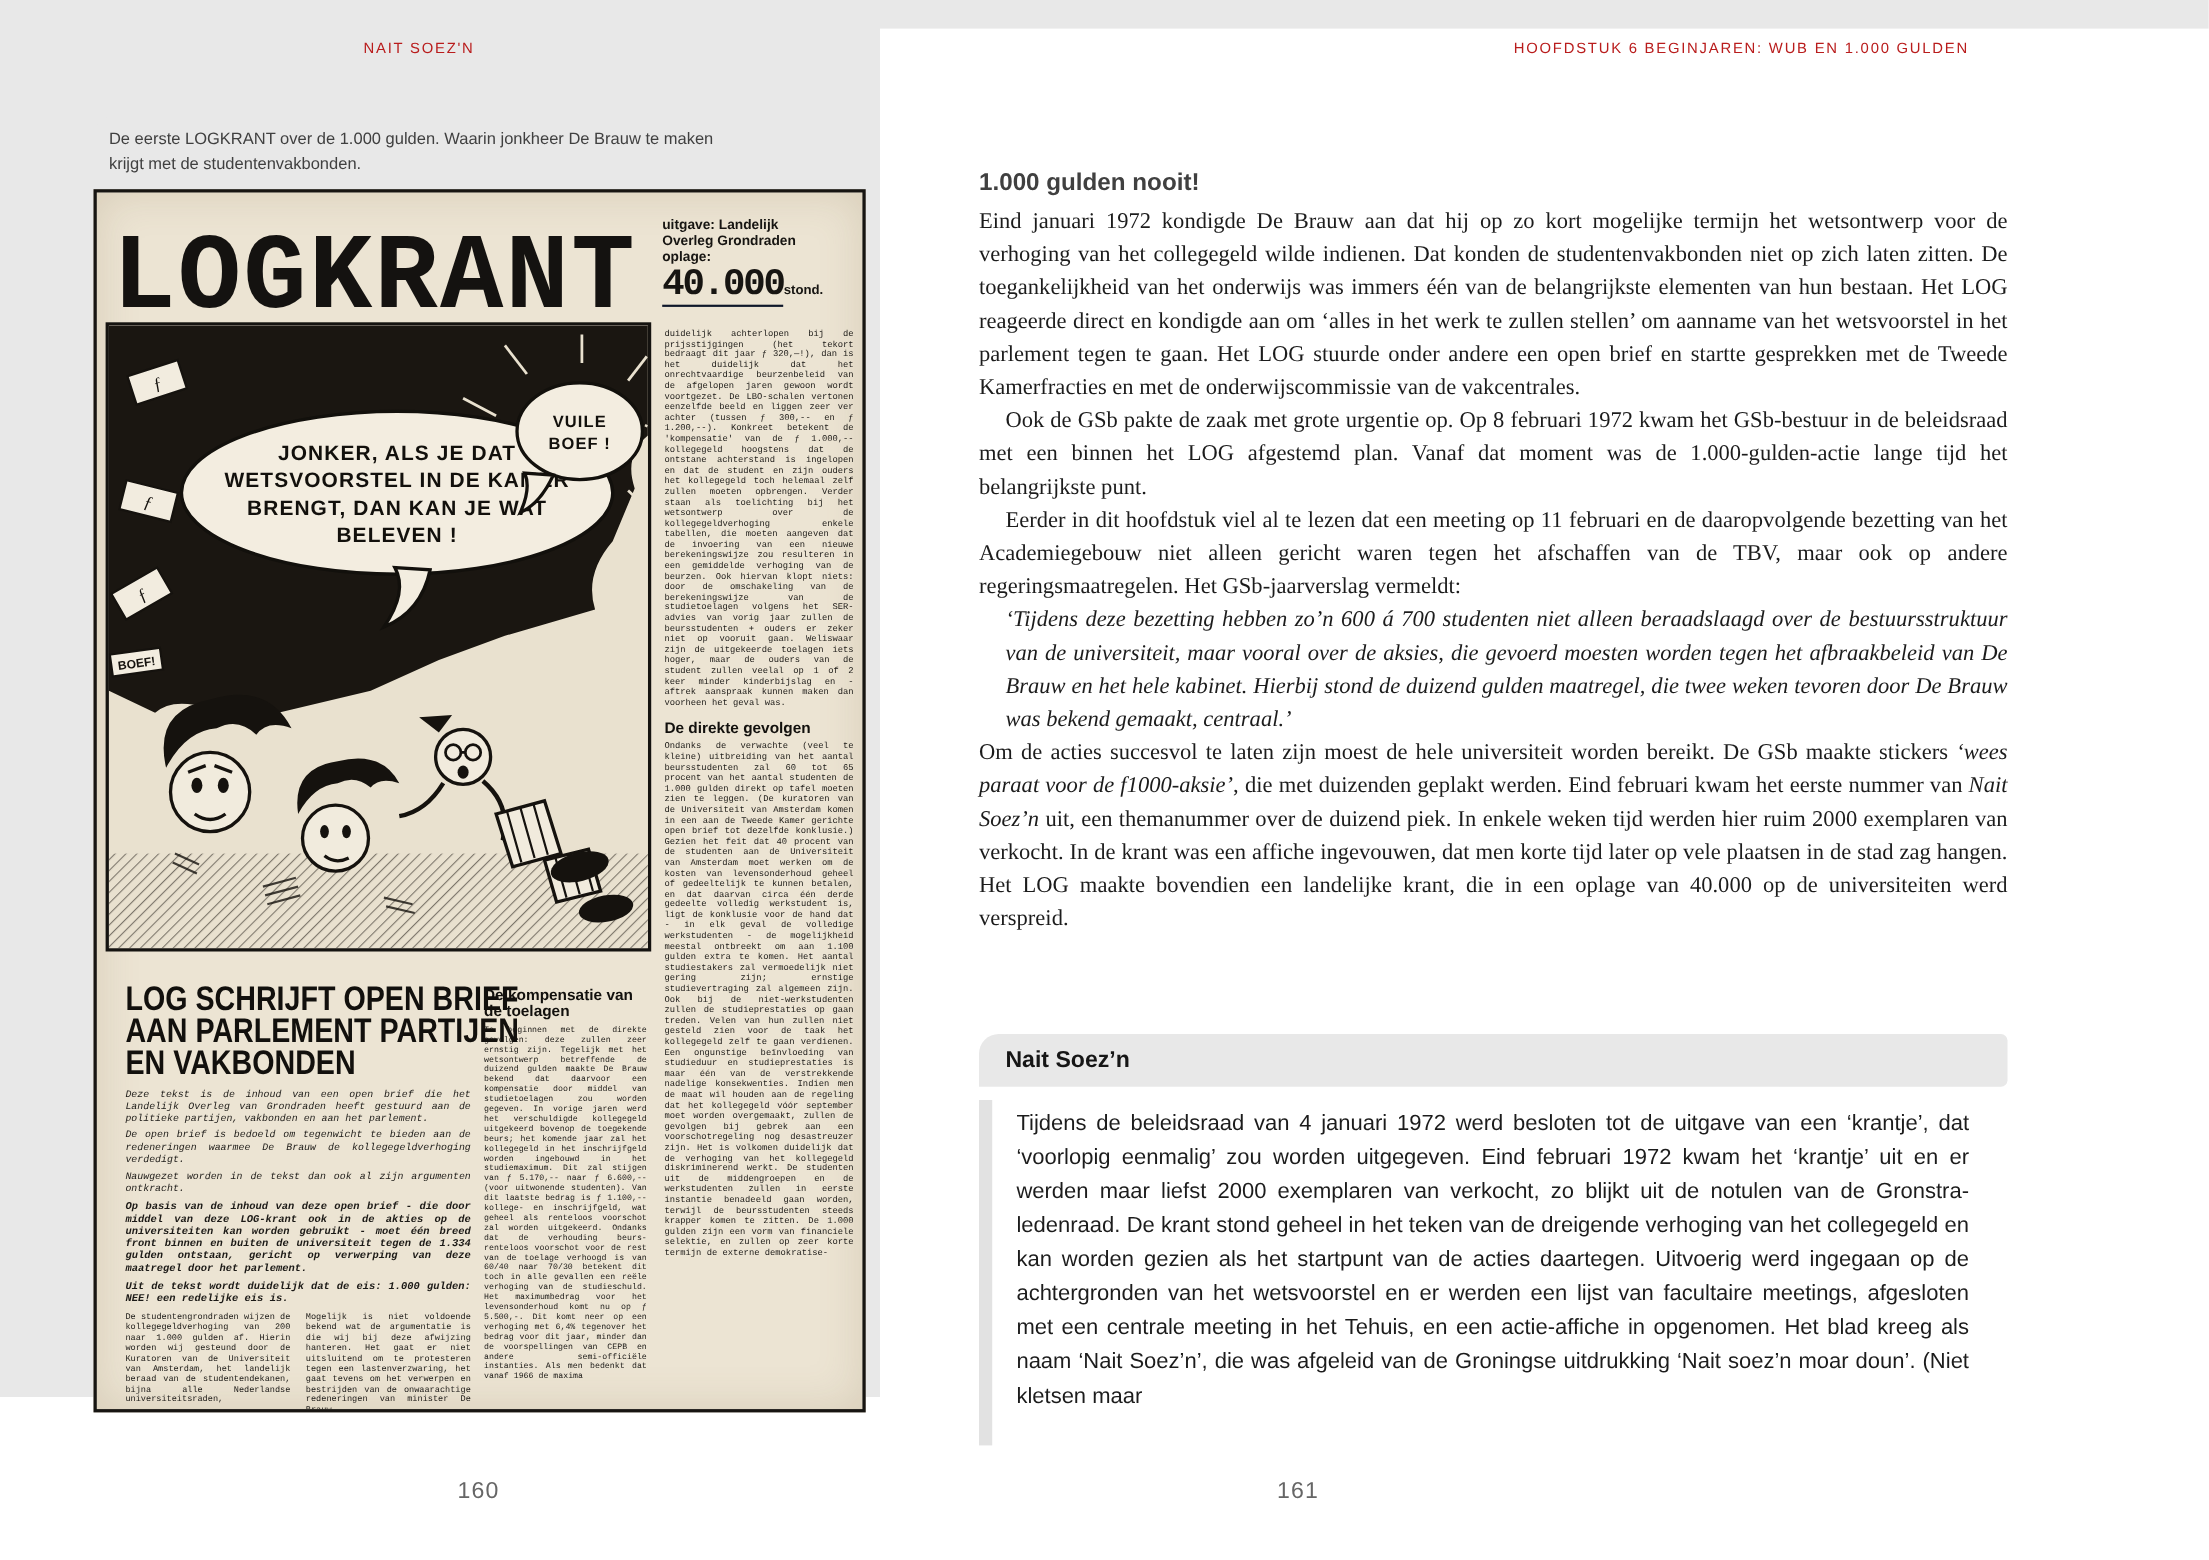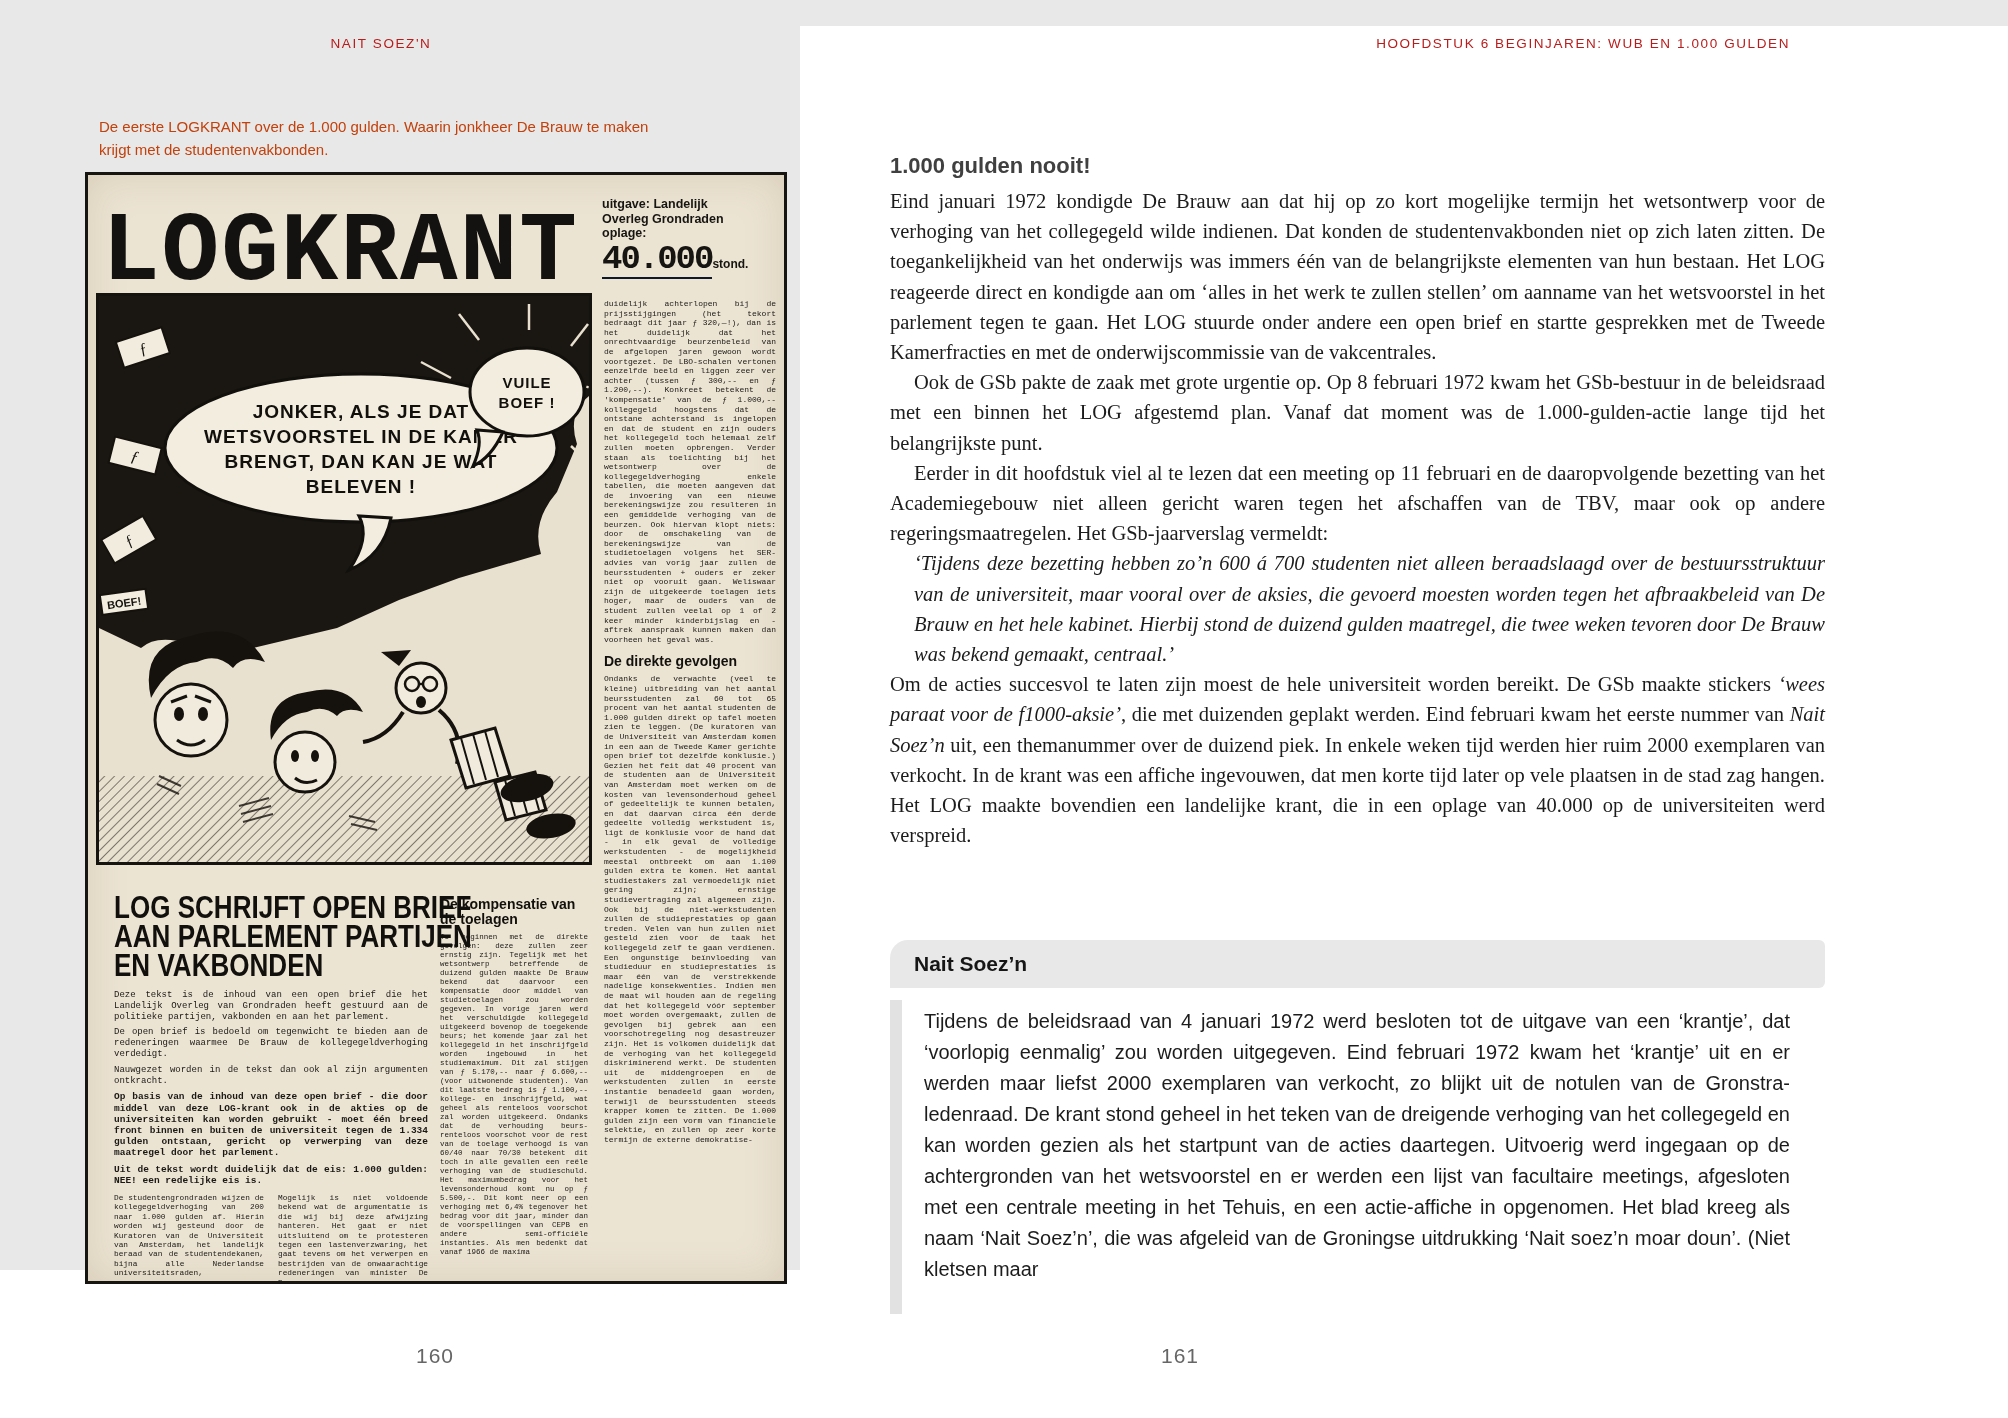--- a/index.html
+++ b/index.html
@@ -17,21 +17,21 @@
   .running-head{top:36px;font-size:13.5px;letter-spacing:1.6px;color:#b91c1c;font-weight:400;}
   .rh-left{left:85px;width:592px;text-align:center;}
   .rh-right{left:1200px;width:590px;text-align:right;}
   .folio{top:1344px;font-size:21px;color:#666;letter-spacing:1px;}
   .folio-left{left:335px;width:200px;text-align:center;}
   .folio-right{left:1080px;width:200px;text-align:center;}
   
   .caption-box{
     left:85px;top:106px;width:588px;height:66px;background:#e8e8e8;
     border-radius:18px 4px 0 0;box-sizing:border-box;padding:9px 14px;
-    font-size:15px;line-height:23px;color:#c2410c;
+    font-size:15px;line-height:23px;color:#404040;
   }
   
   .clipping{
     left:85px;top:172px;width:702px;height:1112px;background:#ece4d3;
     border:3px solid #171512;box-sizing:border-box;overflow:hidden;
     box-shadow:inset 0 0 40px rgba(120,100,60,.18);
     color:#171512;
   }
   .np-masthead{
     left:14px;top:30px;
@@ -44,21 +44,21 @@
   .np-circ{font-family:"Liberation Mono",monospace;font-size:34px;line-height:36px;letter-spacing:-2px;border-bottom:2px solid #0f172a;display:inline-block;font-weight:bold;}
   .np-circ-unit{font-size:12px;font-weight:bold;vertical-align:baseline;}
   .cartoon-frame{left:8px;top:118px;width:490px;height:566px;border:3px solid #151310;background:#e9e1cf;box-sizing:content-box;}
   .np-col{font-family:"Liberation Mono",monospace;text-align:justify;color:#1b1916;}
   .np-col-right{left:516px;top:124px;width:172px;font-size:8px;line-height:9.6px;}
   .np-col-mid{left:352px;top:722px;width:148px;font-size:7.5px;line-height:9px;}
   .np-subhead{font-family:"Liberation Sans",sans-serif;font-weight:bold;font-size:14px;line-height:15px;margin:10px 0 5px 0;text-align:left;color:#12100d;}
   .np-subhead.first{margin-top:0;margin-bottom:6px;}
   .np-leftzone{left:26px;top:718px;width:314px;}
   .np-headline{font-weight:bold;font-size:31px;line-height:29px;color:#12100d;transform:scaleX(0.84);transform-origin:0 0;white-space:nowrap;}
-  .np-intro{margin-top:10px;}
+  .np-intro{margin-top:10px;font-style:italic;}
   .np-p{font-family:"Liberation Mono",monospace;font-size:9px;line-height:10.8px;text-align:justify;margin:0 0 5px 0;color:#1b1916;}
   .np-p.bold{font-weight:bold;font-size:9.5px;line-height:11.2px;}
   .np-minicols{display:flex;gap:14px;margin-top:8px;}
   .np-minicol{width:150px;font-family:"Liberation Mono",monospace;font-size:7.8px;line-height:9.4px;text-align:justify;color:#1b1916;}
   
   .main-text{left:890px;top:136px;width:935px;color:#1c1c1c;}
   .section-title{font-weight:bold;font-size:22px;line-height:28px;margin:16px 0 6px 0;color:#404040;}
   .para{font-family:"Liberation Serif",serif;font-size:20.5px;line-height:30.2px;text-align:justify;margin:0;}
   .para.indent{text-indent:24px;}
   .para.quote{margin-left:24px;font-style:italic;}

